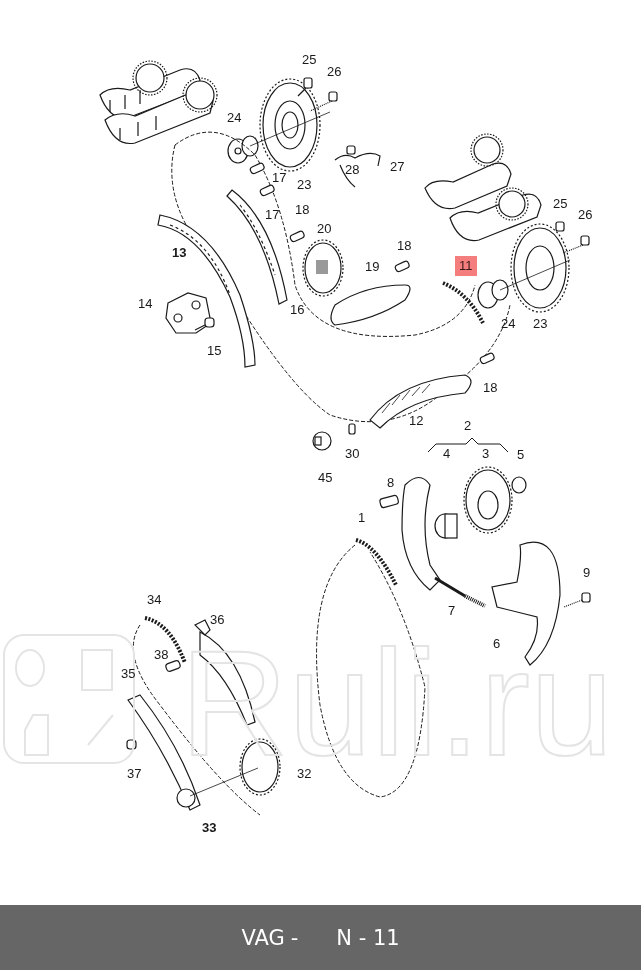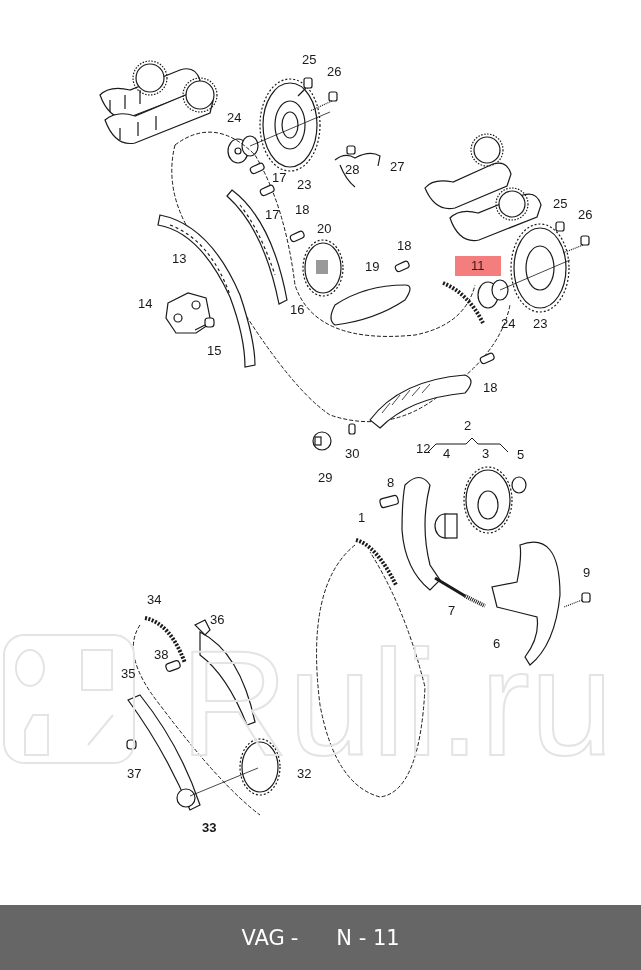--- a/index.html
+++ b/index.html
@@ -1,21 +1,21 @@
 <!DOCTYPE html>
 <html><head>
 <meta charset="utf-8">
 <style>
   html, body { margin: 0; padding: 0; background: #ffffff; }
   body { width: 641px; height: 970px; position: relative; overflow: hidden;
          font-family: "Liberation Sans", sans-serif; }
   #canvas { position: absolute; left: 0; top: 0; width: 641px; height: 905px; }
   .label { position: absolute; font-family: "Liberation Sans", sans-serif; font-size: 13px;
            color: #1a1a1a; line-height: 14px; white-space: nowrap; }
-  .label.hl { background: #f47e7e; padding: 3px 16px; color: #3a1a1a; }
+  .label.hl { background: #f47e7e; padding: 3px 4px; color: #3a1a1a; }
   #watermark { position: absolute; left: 0; top: 605px; width: 641px; height: 160px; pointer-events: none; }
   #footer { position: absolute; left: 0; top: 905px; width: 641px; height: 65px; background: #666666;
             display: flex; align-items: center; justify-content: center; color: #ffffff;
             font-family: "DejaVu Sans", sans-serif; font-size: 21px; letter-spacing: 0px; }
   #footer .gap { display: inline-block; width: 32px; }
 </style>
 </head>
 <body>
 
 <svg id="canvas" viewBox="0 0 641 905" xmlns="http://www.w3.org/2000/svg">
@@ -233,36 +233,36 @@
     <div class="label" style="left: 345px; top: 117px; margin-top: 46px;">28</div>
     <div class="label" style="left: 390px; top: 160px;">27</div>
     <div class="label" style="left: 272px; top: 171px;">17</div>
     <div class="label" style="left: 297px; top: 178px;">23</div>
     <div class="label" style="left: 265px; top: 208px;">17</div>
     <div class="label" style="left: 295px; top: 203px;">18</div>
     <div class="label" style="left: 317px; top: 222px;">20</div>
     <div class="label" style="left: 553px; top: 197px;">25</div>
     <div class="label" style="left: 578px; top: 208px;">26</div>
     <div class="label" style="left: 397px; top: 239px;">18</div>
-    <div class="label" style="left: 172px; top: 252px;">13</div>
+    <div class="label" style="left: 172px; top: 246px; font-weight: bold;">13</div>
     <div class="label" style="left: 365px; top: 260px;">19</div>
     <div class="label hl" style="left: 455px; top: 256px;">11</div>
     <div class="label" style="left: 138px; top: 297px;">14</div>
     <div class="label" style="left: 290px; top: 303px;">16</div>
     <div class="label" style="left: 501px; top: 317px;">24</div>
     <div class="label" style="left: 533px; top: 317px;">23</div>
     <div class="label" style="left: 207px; top: 344px;">15</div>
     <div class="label" style="left: 483px; top: 381px;">18</div>
-    <div class="label" style="left: 409px; top: 442px; margin-left: 7px;">12</div>
+    <div class="label" style="left: 409px; top: 414px;">12</div>
     <div class="label" style="left: 464px; top: 419px;">2</div>
     <div class="label" style="left: 443px; top: 447px;">4</div>
     <div class="label" style="left: 482px; top: 447px;">3</div>
     <div class="label" style="left: 517px; top: 448px;">5</div>
     <div class="label" style="left: 345px; top: 447px;">30</div>
-    <div class="label" style="left: 318px; top: 471px;">29</div>
+    <div class="label" style="left: 318px; top: 471px;">45</div>
     <div class="label" style="left: 387px; top: 476px;">8</div>
     <div class="label" style="left: 358px; top: 511px;">1</div>
     <div class="label" style="left: 583px; top: 566px;">9</div>
     <div class="label" style="left: 448px; top: 604px;">7</div>
     <div class="label" style="left: 147px; top: 593px;">34</div>
     <div class="label" style="left: 210px; top: 613px;">36</div>
     <div class="label" style="left: 493px; top: 637px;">6</div>
     <div class="label" style="left: 154px; top: 648px;">38</div>
     <div class="label" style="left: 121px; top: 667px;">35</div>
     <div class="label" style="left: 127px; top: 767px; text-align: center;">37</div>

